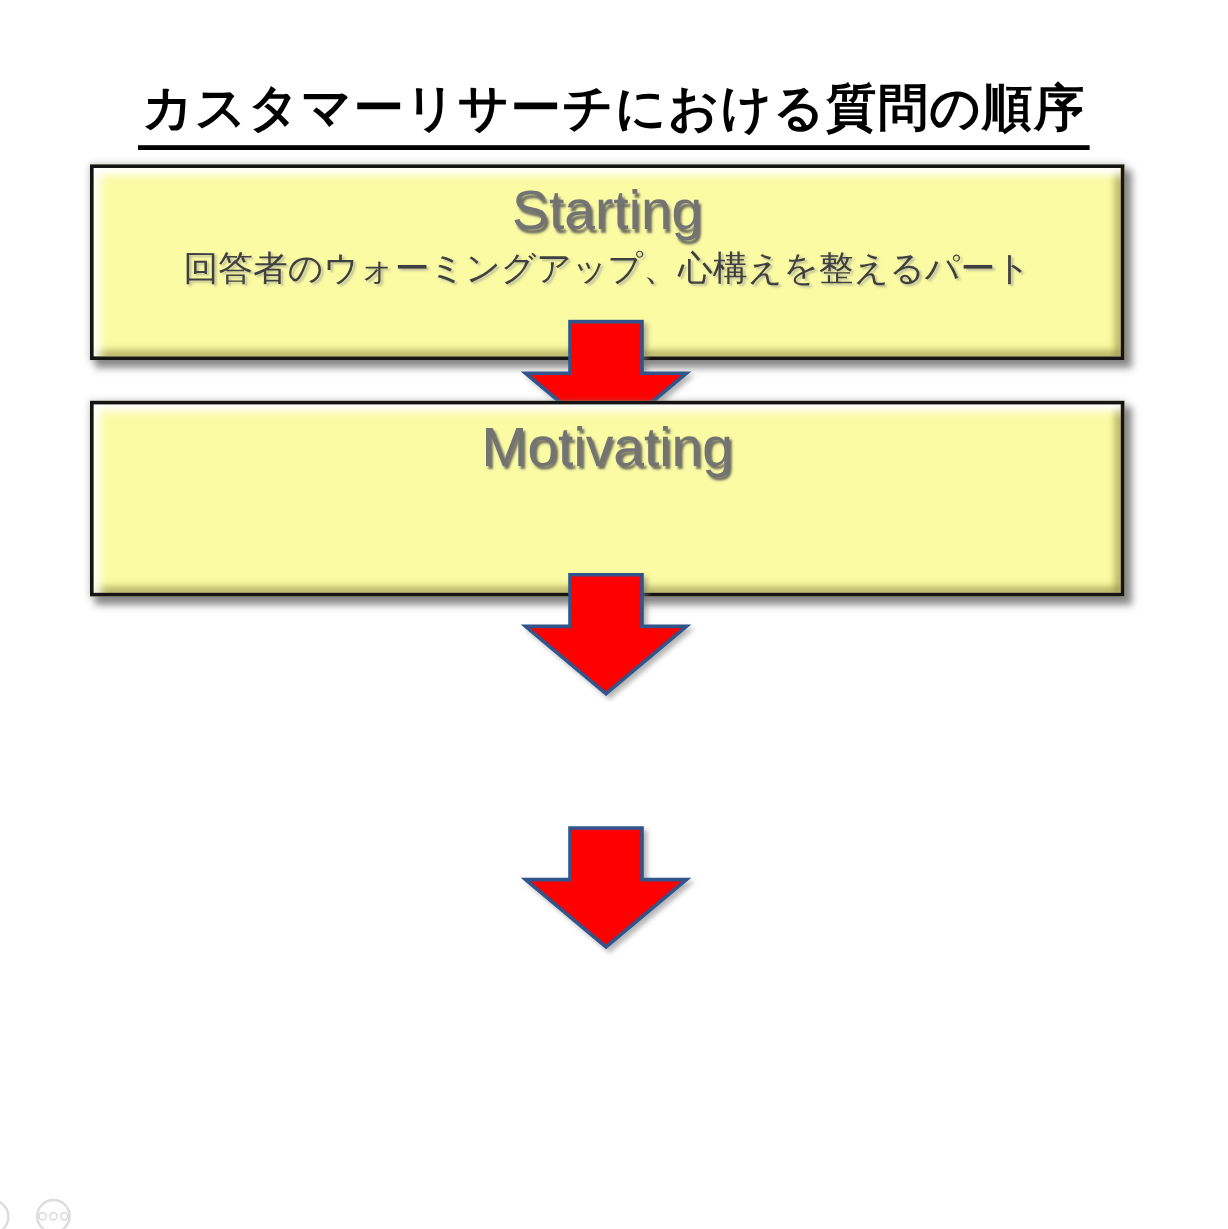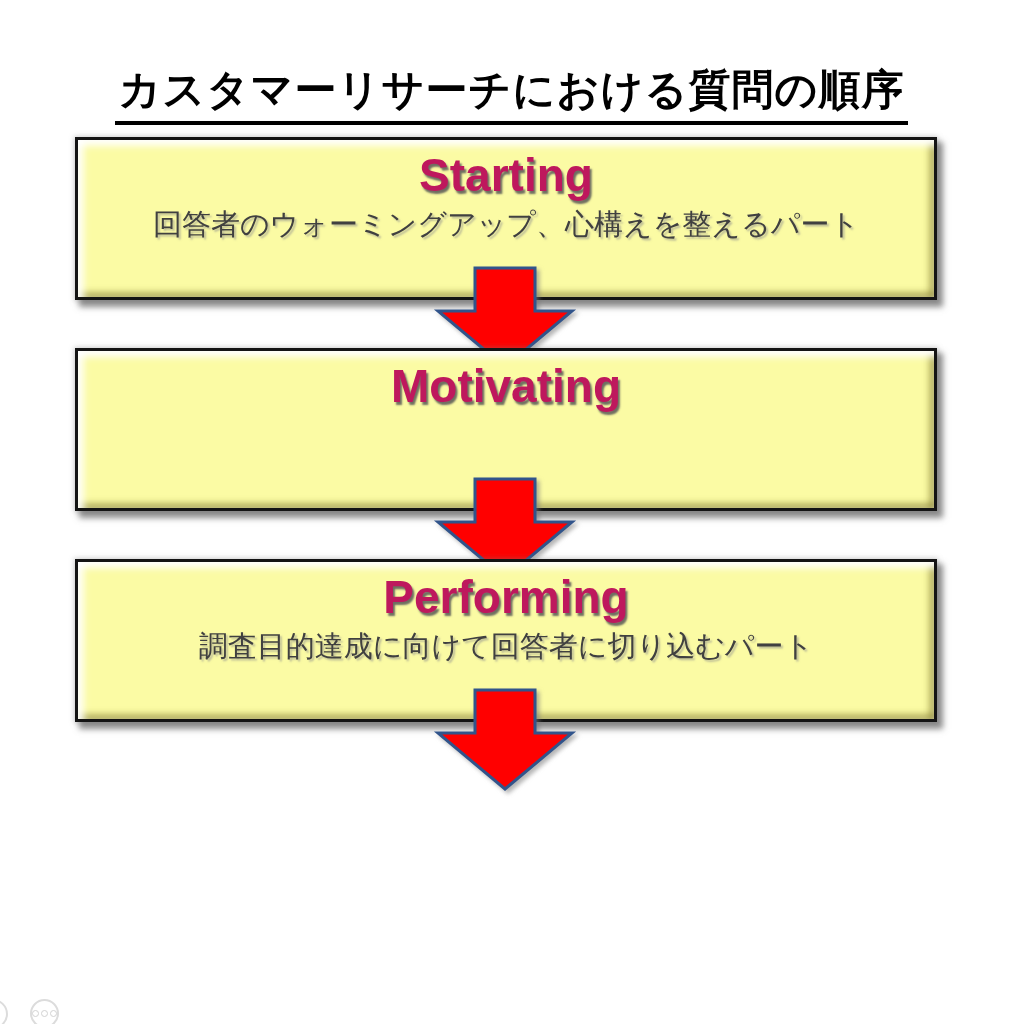--- a/index.html
+++ b/index.html
@@ -32,28 +32,28 @@
       5px 6px 6px 1px rgba(95,95,95,0.70),
       0 0 5px 1px rgba(130,130,130,0.35),
       inset 0 9px 7px -3px rgba(255,255,255,0.95),
       inset 9px 0 7px -3px rgba(255,255,255,0.9),
       inset -8px 0 6px -3px rgba(125,118,40,0.55),
       inset 0 -8px 6px -3px rgba(125,118,40,0.55);
     text-align:center;
     box-sizing:content-box;
   }
   .stage-1{top:137px}
-  .stage-2{top:348px}
+  .stage-2{top:334px}
   .stage-3{top:559px}
   .stage-4{top:770px}
 
   .stage-title{
     margin-top:9px;
-    font-size:46px;line-height:1.15;font-weight:bold;
-    color:#be185d;
+    font-size:46px;line-height:1.15;font-weight:normal;
+    color:#737373;
     text-shadow:2px 3px 2px rgba(85,85,85,0.85);
   }
   .stage-desc{
     margin-top:5px;
     font-size:29px;line-height:1.2;color:#404040;
     text-shadow:2px 2px 2px rgba(140,140,140,0.55);
   }
 
   
   .arrow{
@@ -103,24 +103,20 @@
   <section class="stage stage-2">
     <div class="stage-title">Motivating</div>
   </section>
 
   <div class="arrow arrow-2">
     <svg viewBox="0 0 150 105" xmlns="http://www.w3.org/2000/svg" aria-hidden="true">
       <polygon points="45,2 105,2 105,45 142,45 75,101 8,45 45,45" fill="#FF0000" stroke="#31548B" stroke-width="3" stroke-linejoin="miter"></polygon>
     </svg>
   </div>
 
-  <section class="stage stage-3">
-    <div class="stage-title">Performing</div>
-    <div class="stage-desc">調査目的達成に向けて回答者に切り込むパート</div>
-  </section>
 
   <div class="arrow arrow-3">
     <svg viewBox="0 0 150 105" xmlns="http://www.w3.org/2000/svg" aria-hidden="true">
       <polygon points="45,2 105,2 105,45 142,45 75,101 8,45 45,45" fill="#FF0000" stroke="#31548B" stroke-width="3" stroke-linejoin="miter"></polygon>
     </svg>
   </div>
 
 
   <div class="hover-btn hover-btn-partial"></div>
   <div class="hover-btn hover-btn-more">

